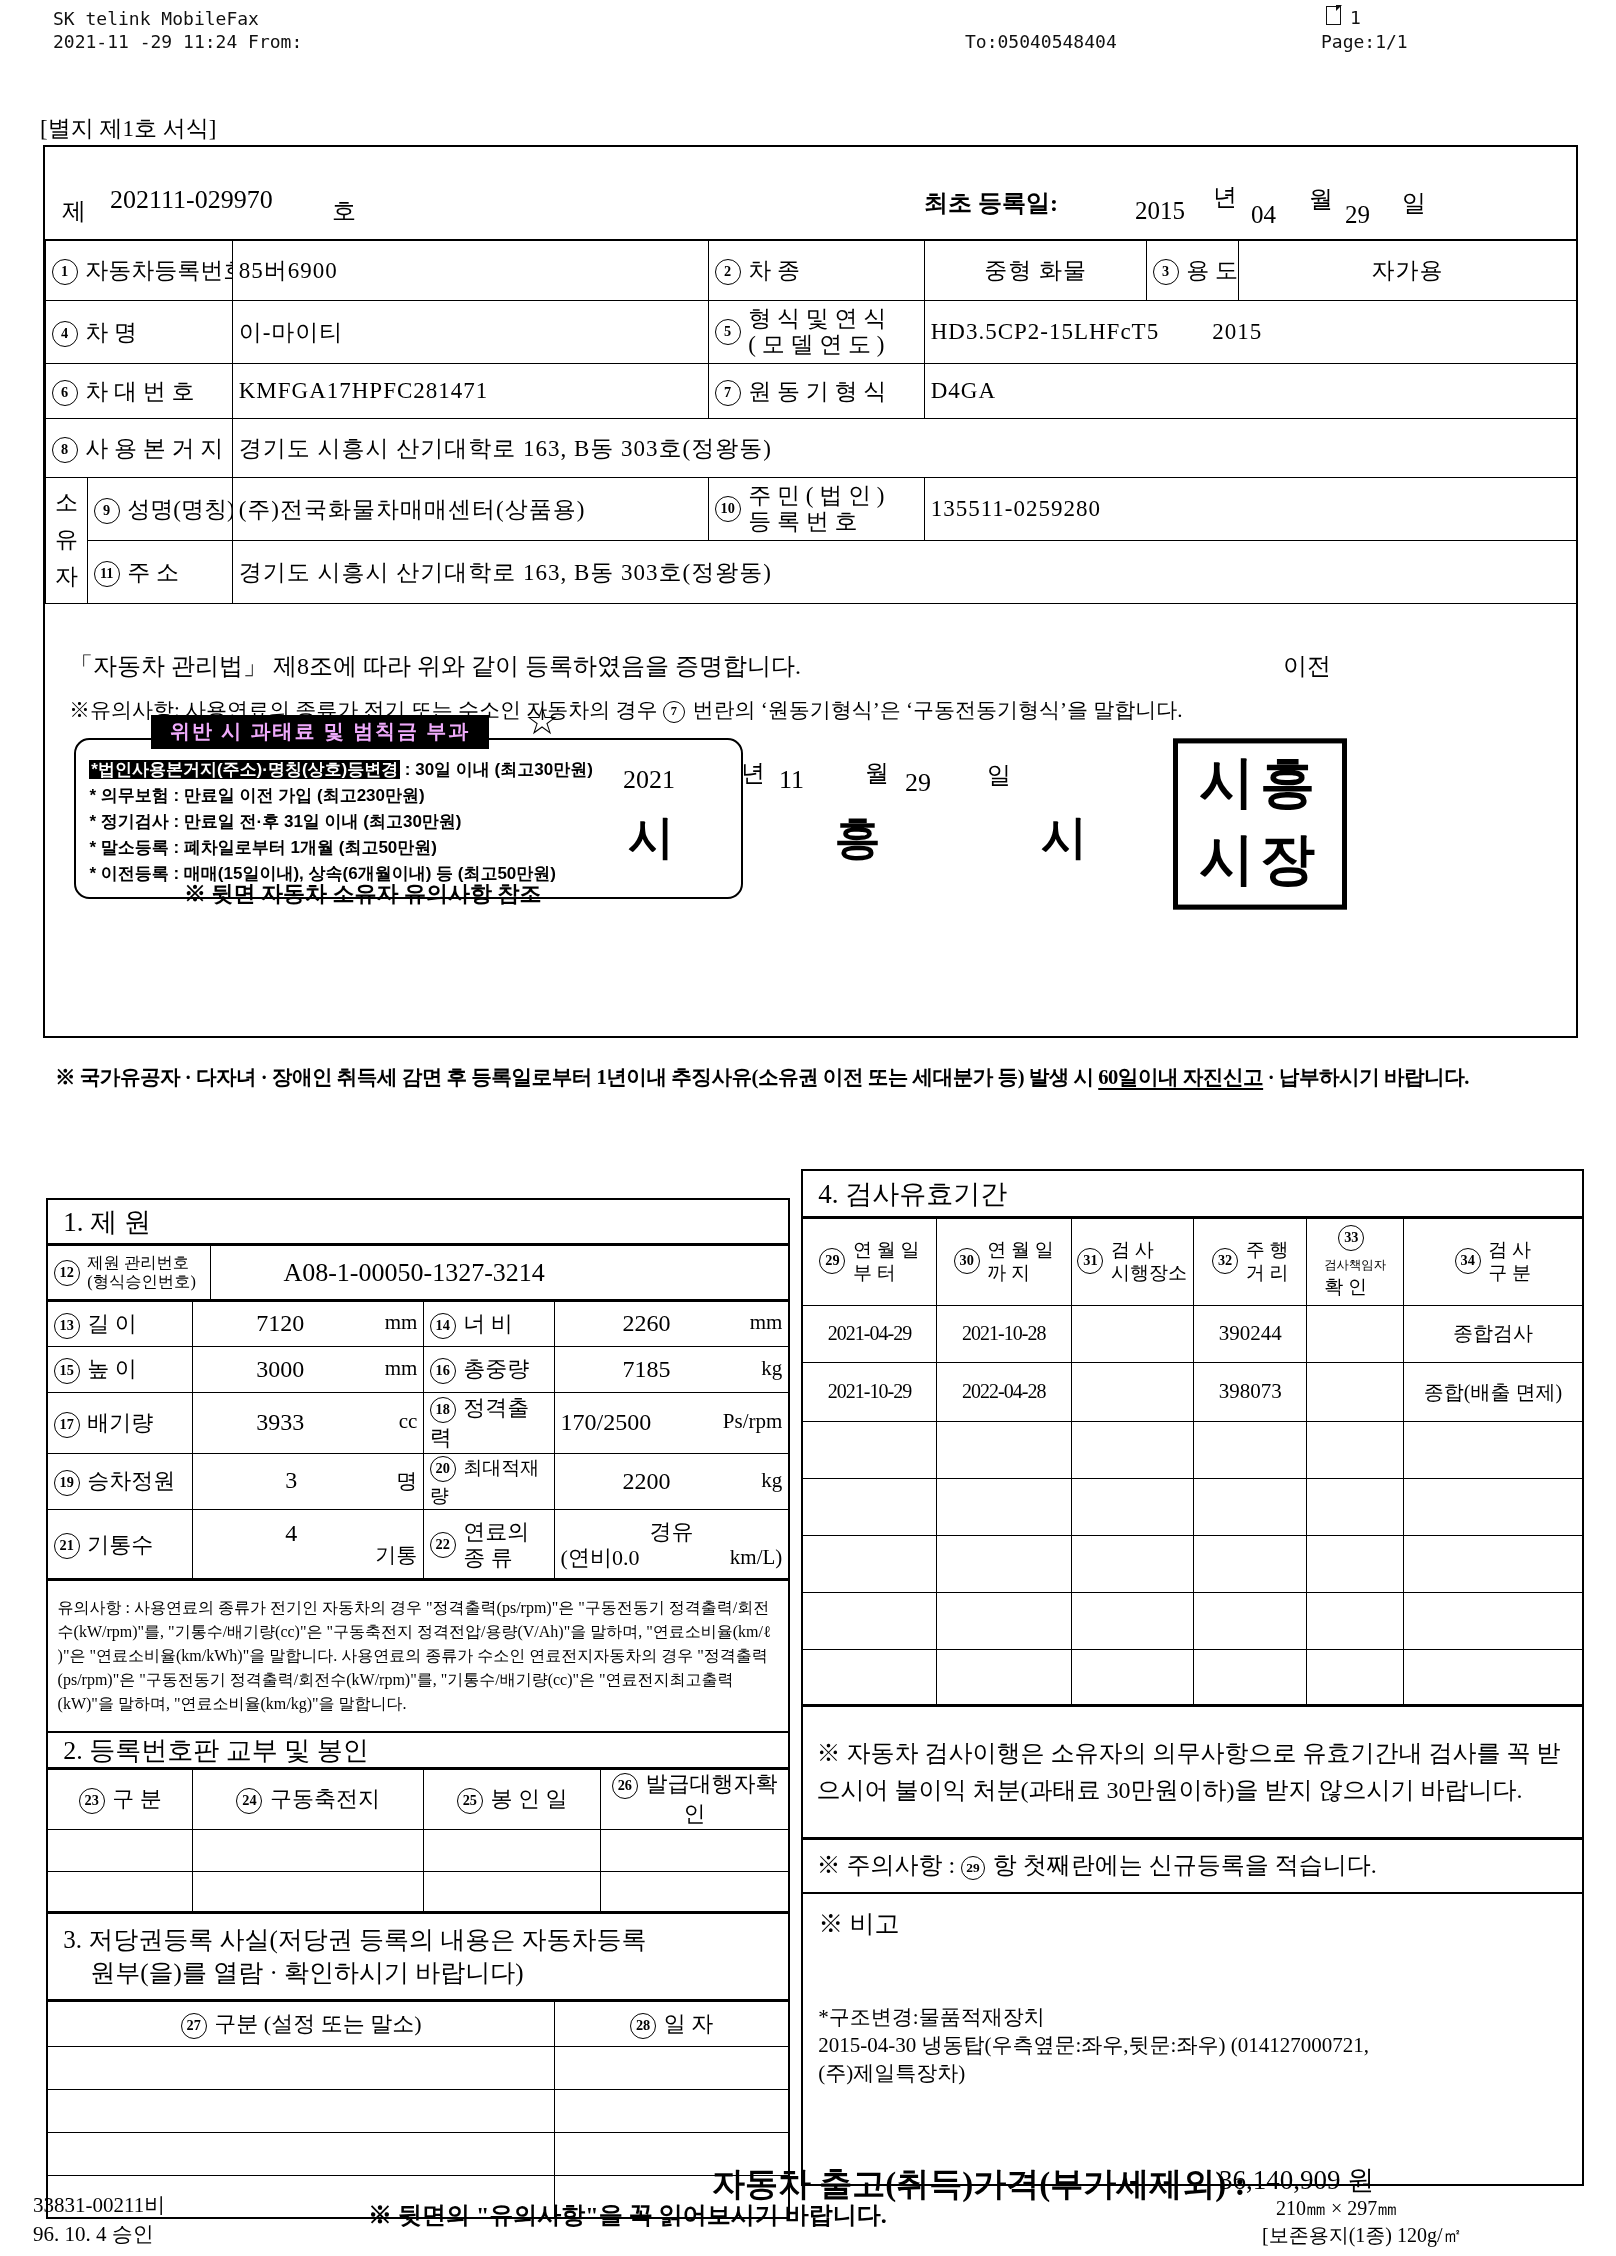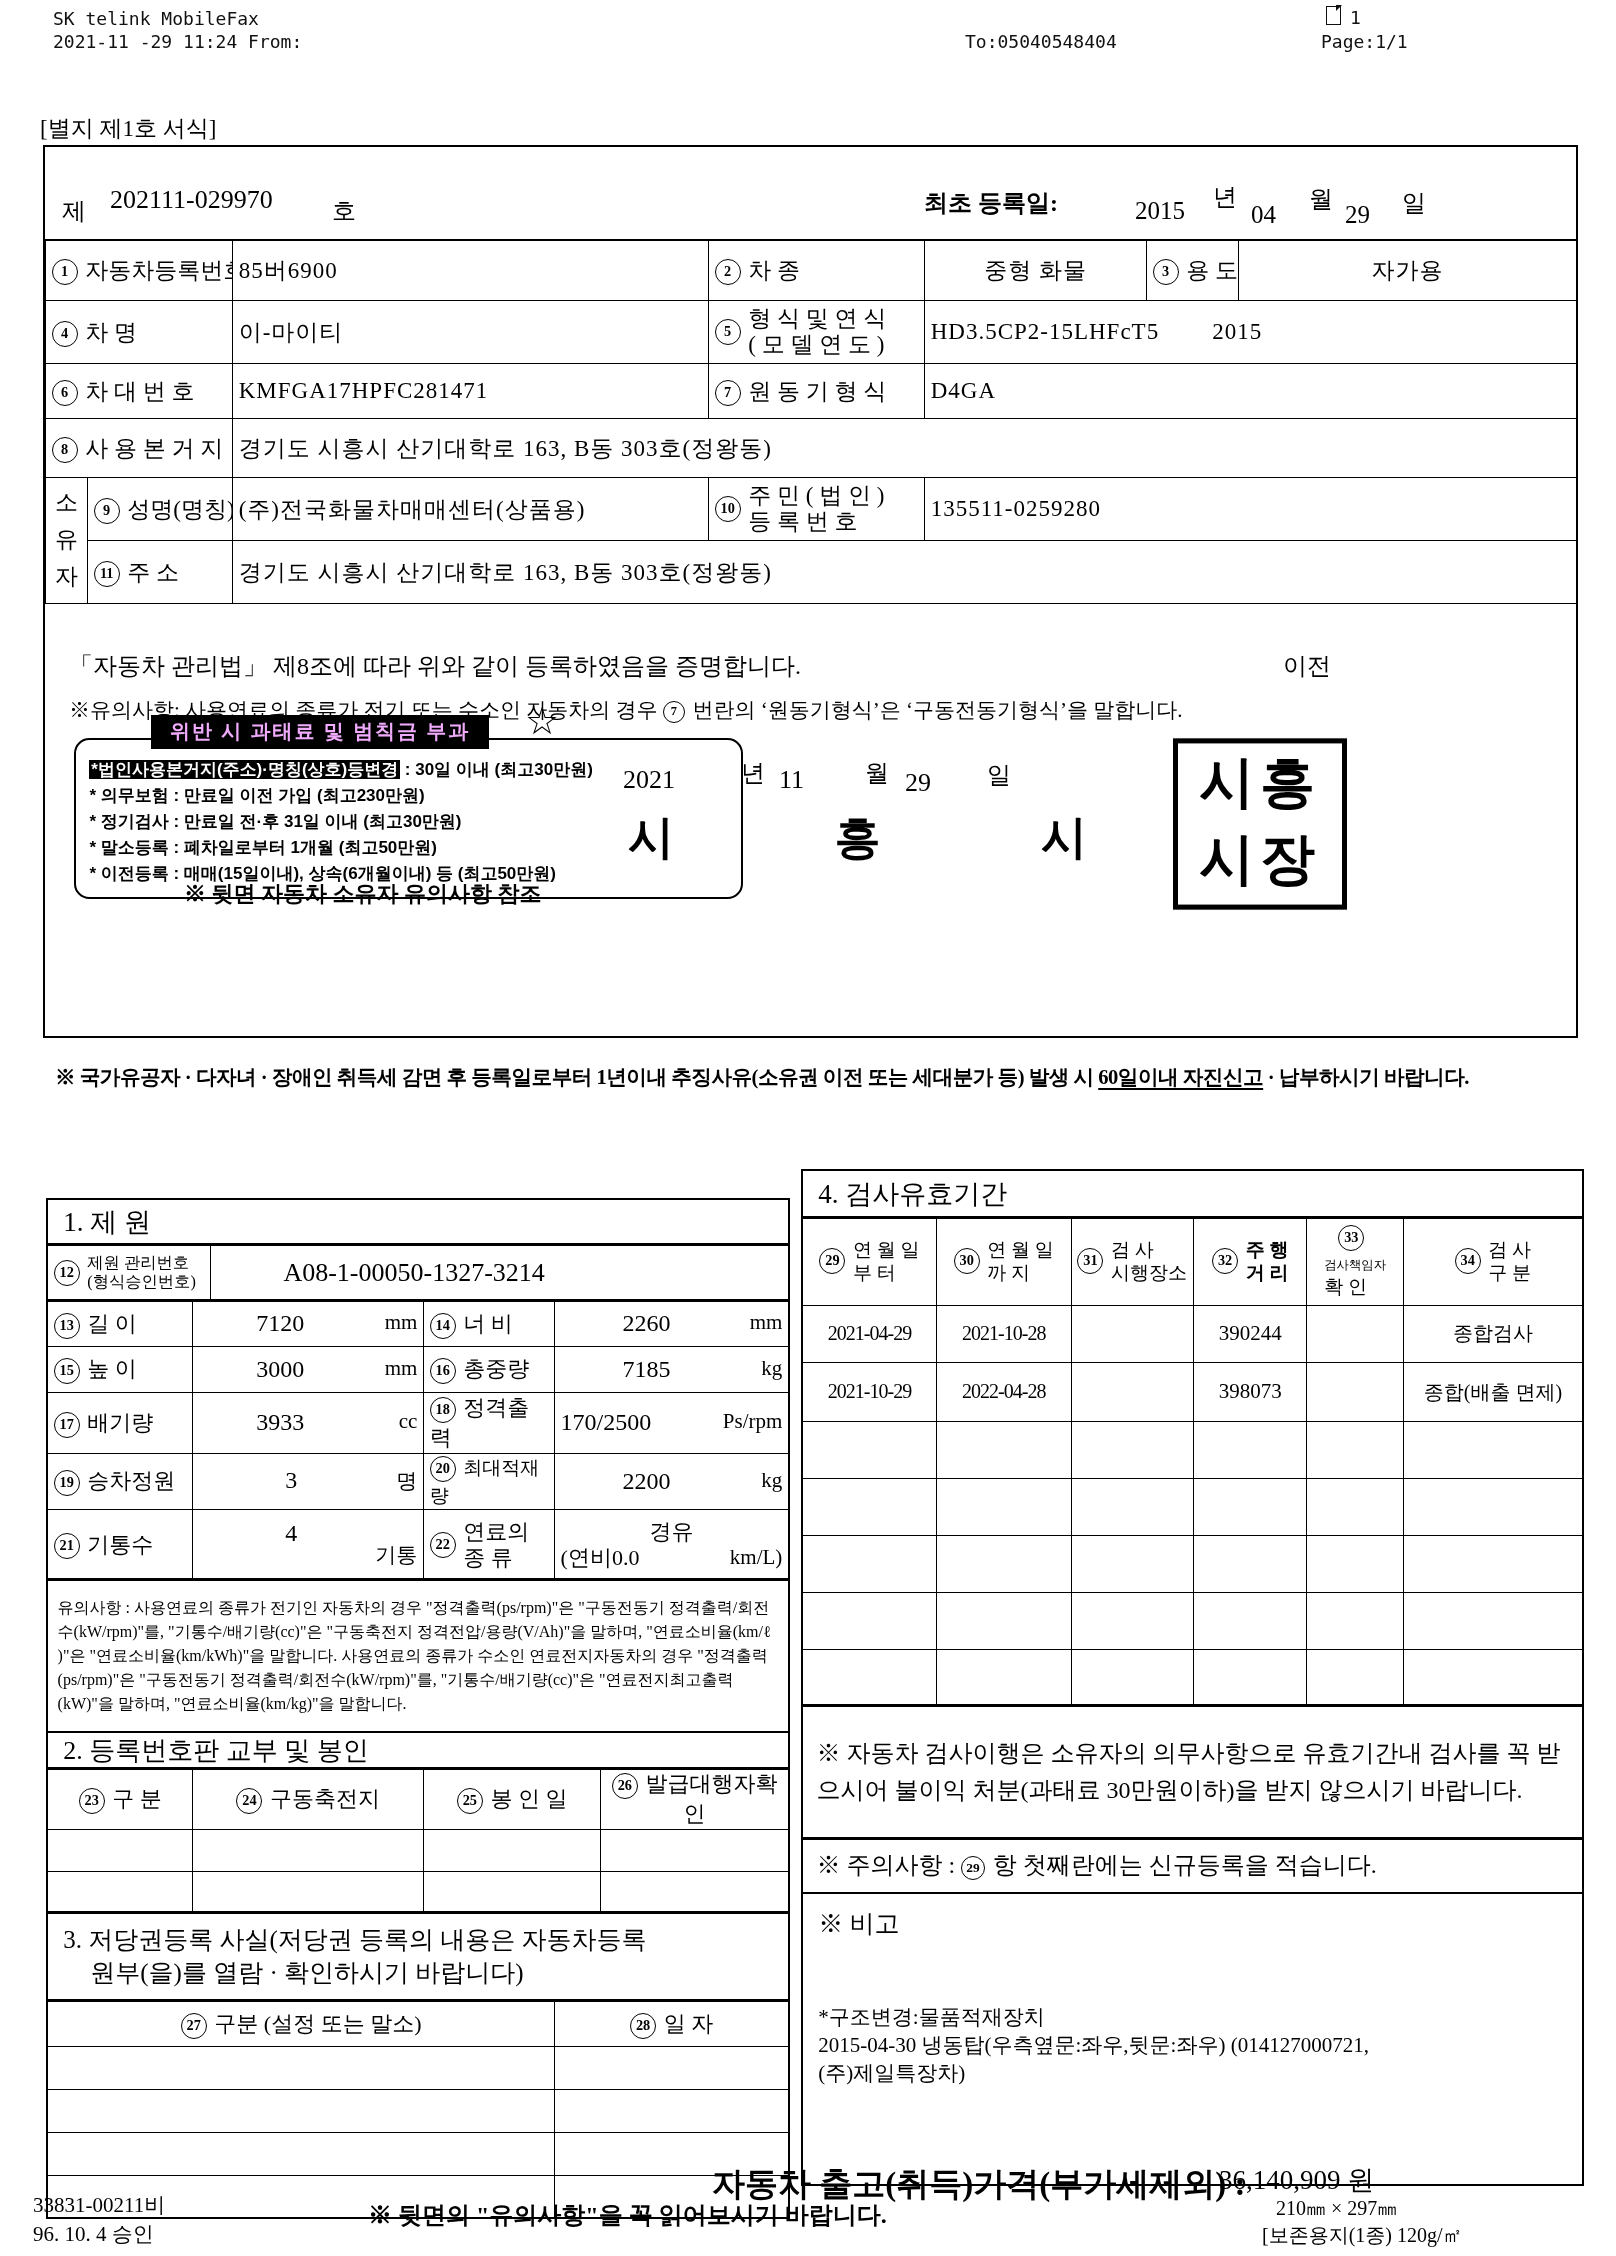--- a/index.html
+++ b/index.html
@@ -338,21 +338,21 @@
           <col style="width:122px">
           <col style="width:113px">
           <col style="width:96px">
           <col style="width:179px">
         </colgroup>
       <tbody>
           <tr style="height:88px;">
         <td class="hdr"><span class="c">29</span><span style="display:inline-block;vertical-align:middle;text-align:left;"><span>연 월 일</span><br><span>부      터</span></span></td>
         <td class="hdr"><span class="c">30</span><span style="display:inline-block;vertical-align:middle;text-align:left;"><span>연 월 일</span><br><span>까      지</span></span></td>
         <td class="hdr"><span class="c">31</span><span style="display:inline-block;vertical-align:middle;text-align:left;"><span>검    사</span><br><span>시행장소</span></span></td>
-        <td class="hdr"><span class="c">32</span><span style="display:inline-block;vertical-align:middle;text-align:center;font-weight:bold;"><span>주    행</span><br><span>거    리</span></span></td>
+        <td class="hdr"><span class="c">32</span><span style="display:inline-block;vertical-align:middle;text-align:center;"><span>주    행</span><br><span>거    리</span></span></td>
         <td class="hdr"><span class="c">33</span><span style="display:inline-block;vertical-align:middle;text-align:left;"><span class="tiny">검사책임자</span><br><span>확  인</span></span></td>
         <td class="hdr"><span class="c">34</span><span style="display:inline-block;vertical-align:middle;text-align:left;"><span>검    사</span><br><span>구    분</span></span></td>
       </tr>
       <tr style="height:57px;">
         <td class="datecell">2021-04-29</td>
         <td class="datecell">2021-10-28</td>
         <td></td>
         <td style="font-size:21px;text-align:center;">390244</td>
         <td></td>
         <td style="font-size:20px;text-align:center;">종합검사</td>

